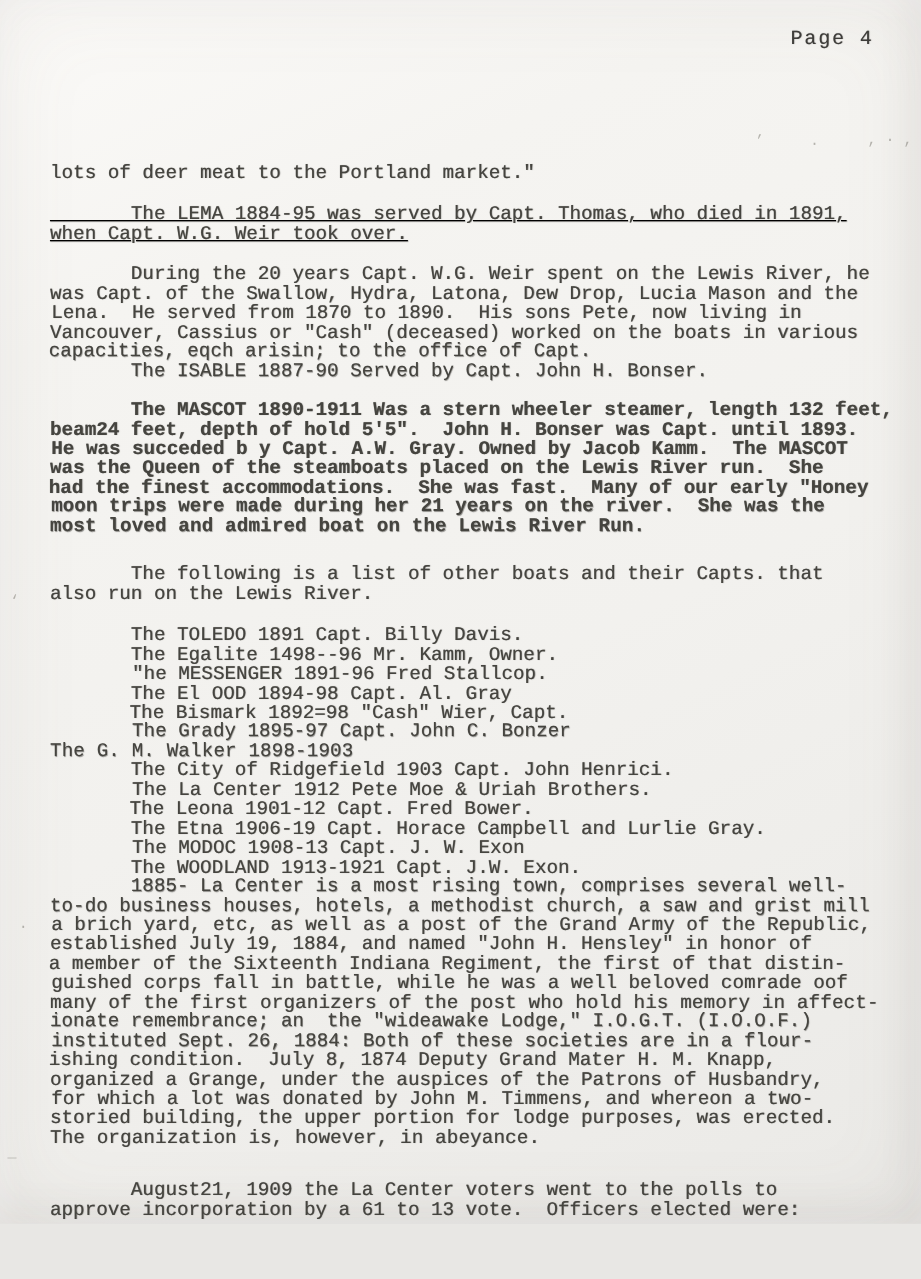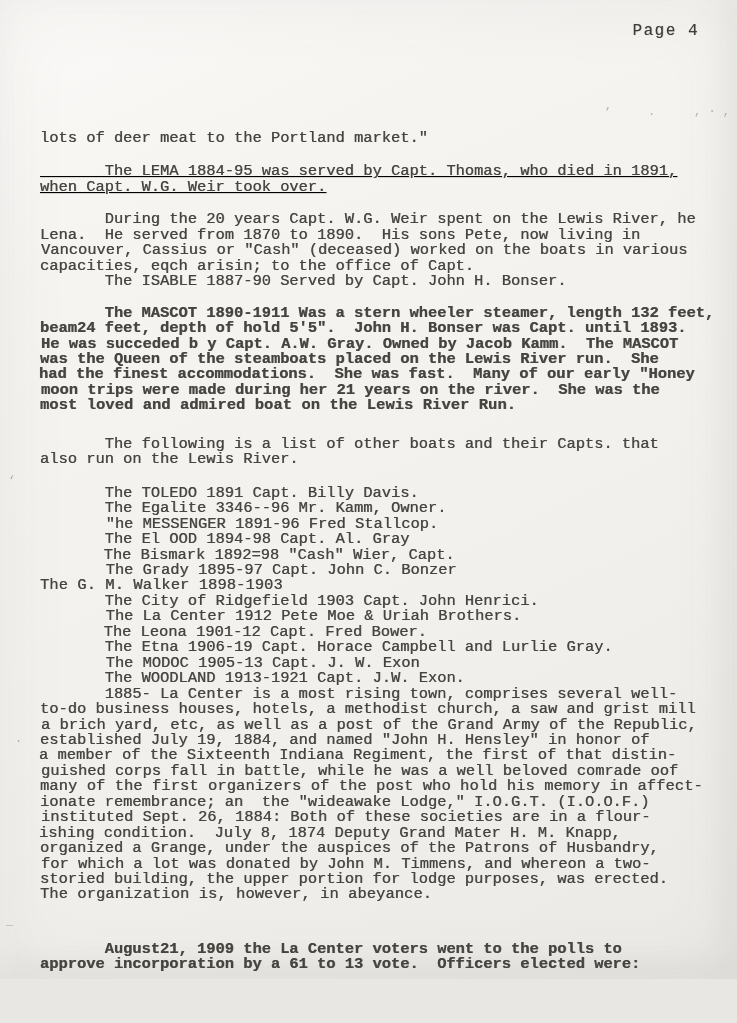--- a/index.html
+++ b/index.html
@@ -60,20 +60,21 @@
   <main class="doc-body">
       <div class="para" style="margin-top: 0px;">
         <div class="line">lots of deer meat to the Portland market."</div>
       </div>
       <div class="para" style="margin-top: 18px; text-decoration: underline;">
         <div class="line">       The LEMA 1884-95 was served by Capt. Thomas, who died in 1891,</div>
         <div class="line">when Capt. W.G. Weir took over.</div>
       </div>
       <div class="para" style="margin-top: 17px;">
         <div class="line">       During the 20 years Capt. W.G. Weir spent on the Lewis River, he</div>
+        <div class="line">was Capt. of the Swallow, Hydra, Latona, Dew Drop, Lucia Mason and the</div>
         <div class="line">Lena.  He served from 1870 to 1890.  His sons Pete, now living in</div>
         <div class="line">Vancouver, Cassius or "Cash" (deceased) worked on the boats in various</div>
         <div class="line">capacities, eqch arisin; to the office of Capt.</div>
       </div>
       <div class="para" style="">
         <div class="line">       The ISABLE 1887-90 Served by Capt. John H. Bonser.</div>
       </div>
       <div class="para" style="margin-top: 16px; font-weight: bold;">
         <div class="line">       The MASCOT 1890-1911 Was a stern wheeler steamer, length 132 feet,</div>
         <div class="line">beam24 feet, depth of hold 5'5".  John H. Bonser was Capt. until 1893.</div>
@@ -82,50 +83,50 @@
         <div class="line">had the finest accommodations.  She was fast.  Many of our early "Honey</div>
         <div class="line">moon trips were made during her 21 years on the river.  She was the</div>
         <div class="line">most loved and admired boat on the Lewis River Run.</div>
       </div>
       <div class="para" style="margin-top: 23px;">
         <div class="line">       The following is a list of other boats and their Capts. that</div>
         <div class="line">also run on the Lewis River.</div>
       </div>
       <div class="para" style="margin-top: 18px;">
         <div class="line">       The TOLEDO 1891 Capt. Billy Davis.</div>
-        <div class="line">       The Egalite 3346--96 Mr. Kamm, Owner.</div>
+        <div class="line">       The Egalite 1498--96 Mr. Kamm, Owner.</div>
         <div class="line">       "he MESSENGER 1891-96 Fred Stallcop.</div>
         <div class="line">       The El OOD 1894-98 Capt. Al. Gray</div>
         <div class="line">       The Bismark 1892=98 "Cash" Wier, Capt.</div>
         <div class="line">       The Grady 1895-97 Capt. John C. Bonzer</div>
         <div class="line">The G. M. Walker 1898-1903</div>
         <div class="line">       The City of Ridgefield 1903 Capt. John Henrici.</div>
         <div class="line">       The La Center 1912 Pete Moe &amp; Uriah Brothers.</div>
         <div class="line">       The Leona 1901-12 Capt. Fred Bower.</div>
         <div class="line">       The Etna 1906-19 Capt. Horace Campbell and Lurlie Gray.</div>
-        <div class="line">       The MODOC 1905-13 Capt. J. W. Exon</div>
+        <div class="line">       The MODOC 1908-13 Capt. J. W. Exon</div>
         <div class="line">       The WOODLAND 1913-1921 Capt. J.W. Exon.</div>
       </div>
       <div class="para" style="margin-top: 0px;">
         <div class="line">       1885- La Center is a most rising town, comprises several well-</div>
         <div class="line">to-do business houses, hotels, a methodist church, a saw and grist mill</div>
         <div class="line">a brich yard, etc, as well as a post of the Grand Army of the Republic,</div>
         <div class="line">established July 19, 1884, and named "John H. Hensley" in honor of</div>
         <div class="line">a member of the Sixteenth Indiana Regiment, the first of that distin-</div>
         <div class="line">guished corps fall in battle, while he was a well beloved comrade oof</div>
         <div class="line">many of the first organizers of the post who hold his memory in affect-</div>
         <div class="line">ionate remembrance; an  the "wideawake Lodge," I.O.G.T. (I.O.O.F.)</div>
         <div class="line">instituted Sept. 26, 1884: Both of these societies are in a flour-</div>
         <div class="line">ishing condition.  July 8, 1874 Deputy Grand Mater H. M. Knapp,</div>
         <div class="line">organized a Grange, under the auspices of the Patrons of Husbandry,</div>
         <div class="line">for which a lot was donated by John M. Timmens, and whereon a two-</div>
         <div class="line">storied building, the upper portion for lodge purposes, was erected.</div>
         <div class="line">The organization is, however, in abeyance.</div>
       </div>
-      <div class="para" style="margin-top: 39px; font-weight: bold;">
+      <div class="para" style="margin-top: 27px;">
         <div class="line">       August21, 1909 the La Center voters went to the polls to</div>
         <div class="line">approve incorporation by a 61 to 13 vote.  Officers elected were:</div>
       </div>
     </main>
 
   <span class="artifact" style="top:106px; left:604px;">’</span>
   <span class="artifact" style="top:108px; left:648px;">·</span>
   <span class="artifact" style="top:105px; left:694px;">,&nbsp;·&nbsp;,</span>
   <span class="artifact" style="top:474px; left:8px;">‘</span>
   <span class="artifact" style="top:735px; left:15px;">·</span>

